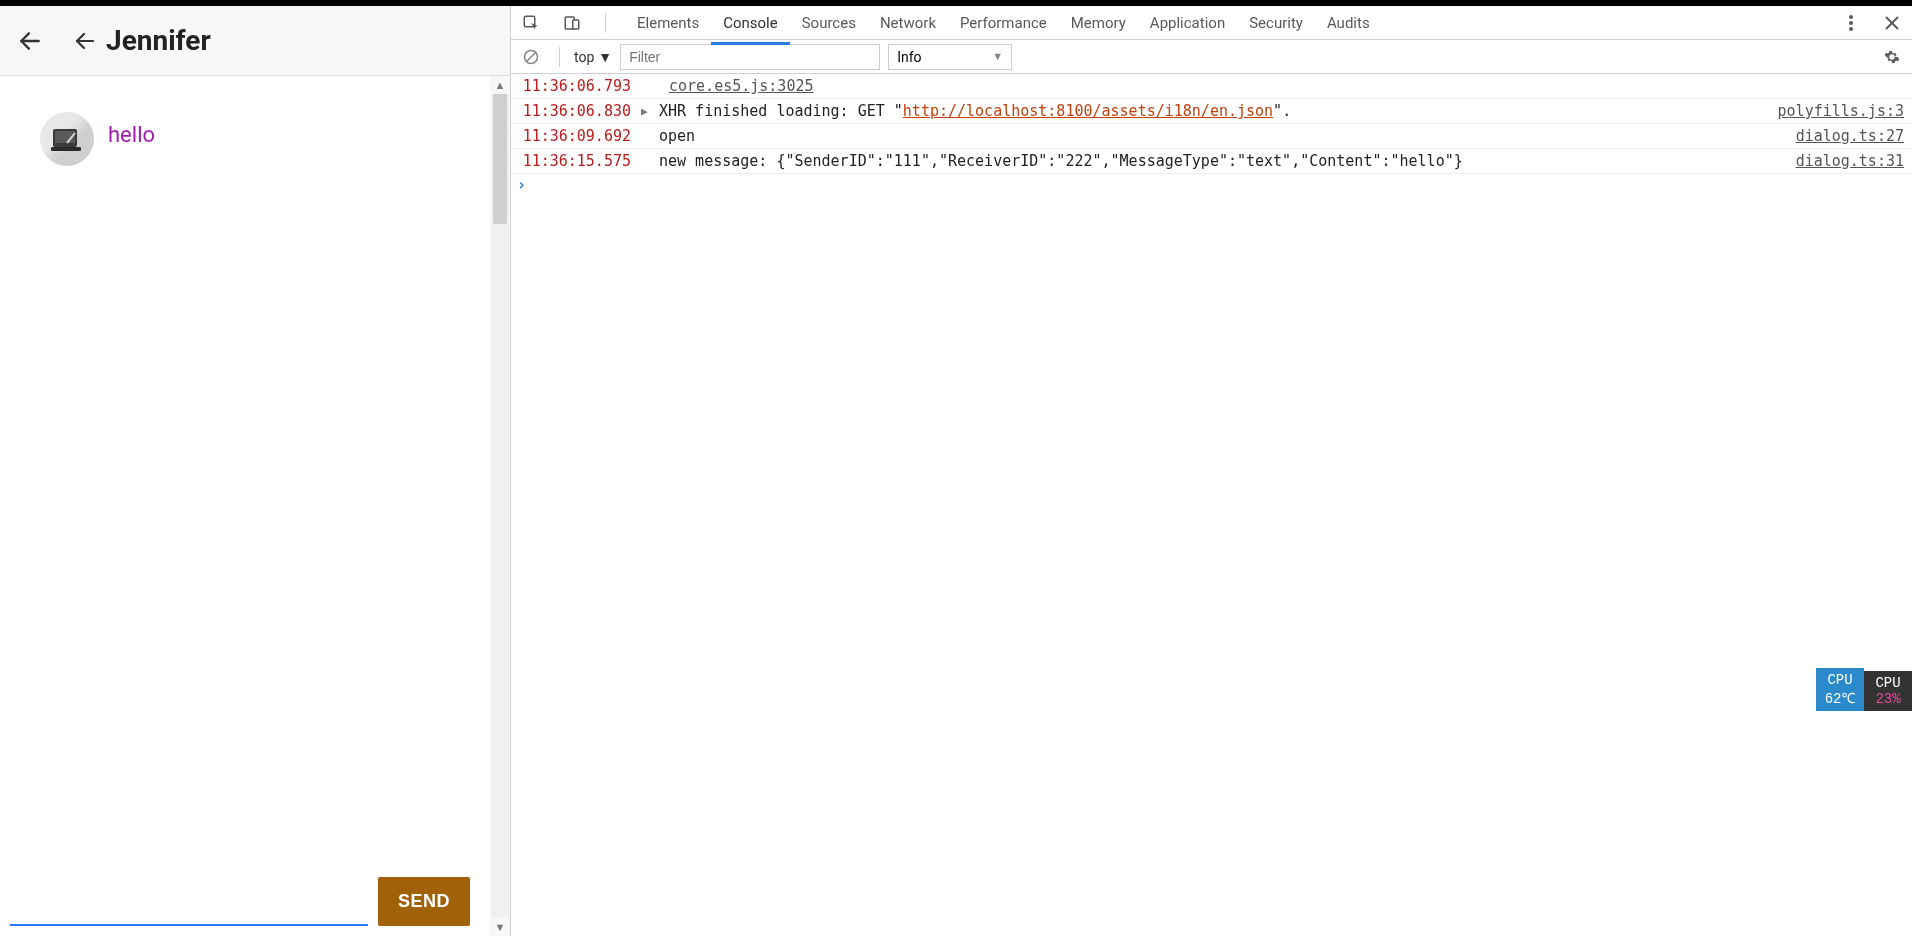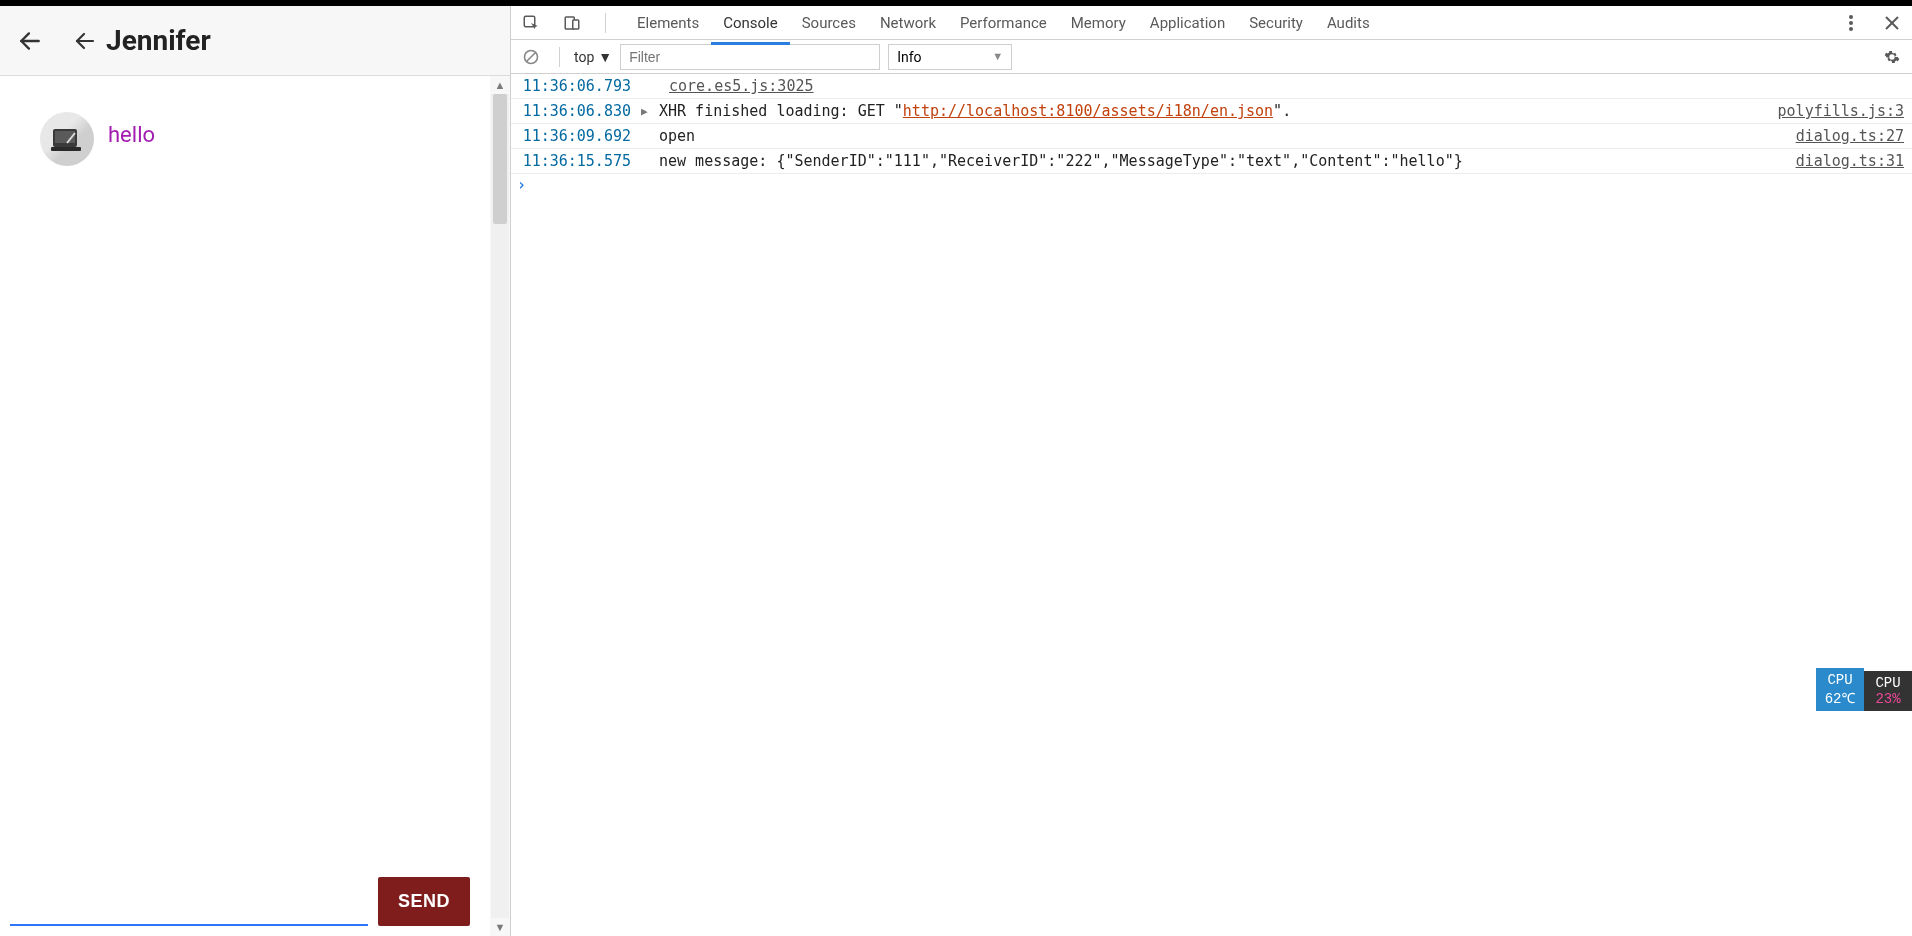--- a/index.html
+++ b/index.html
@@ -68,21 +68,21 @@
     position:absolute; left:0; right:30px; bottom:0;
     display:flex; align-items:flex-end; padding: 0 10px 10px 10px;
     gap:10px;
   }
   .compose-input {
     flex:1;
     border:none; border-bottom:2px solid #2f74ff;
     height:32px; font-size:16px; outline:none; background:transparent;
   }
   .send-btn {
-    background:#7f1d1d; color:#fff; border:none;
+    background:#a16207; color:#fff; border:none;
     padding:14px 20px; font-size:18px; font-weight:700; border-radius:2px;
     cursor:pointer; letter-spacing:.5px;
   }
 
   
   .devtools {
     flex:1; height:930px; background:#fff; display:flex; flex-direction:column;
     border-left:1px solid #cfcfcf;
   }
   .dt-tabs {
@@ -106,21 +106,21 @@
   }
   .level-sel{
     border:1px solid #cfcfcf;height:26px;width:124px;padding:0 8px;font-size:14px;display:flex;align-items:center;justify-content:space-between;cursor:pointer;
   }
   .gear{margin-left:auto;}
   .log-area{flex:1;overflow:auto;font-family:Consolas,Menlo,monospace;font-size:15px;}
   .log-row{
     display:flex;align-items:flex-start;border-bottom:1px solid #ececec;
     padding:3px 8px 3px 4px; gap:6px;
   }
-  .ts{color:#0369a1;min-width:120px;text-align:right;padding-right:4px;white-space:nowrap;}
+  .ts{color:#b91c1c;min-width:120px;text-align:right;padding-right:4px;white-space:nowrap;}
   .expander{width:12px;color:#777;cursor:pointer;font-size:11px;padding-top:3px;}
   .msg{flex:1;color:#222;white-space:pre-wrap;word-break:break-all;}
   .msg a{color:#c2410c;text-decoration:underline;}
   .src{color:#555;text-decoration:underline;cursor:pointer;white-space:nowrap;padding-left:10px;}
   .prompt-row{display:flex;align-items:center;padding:2px 6px;}
   .prompt{color:#2a7de1;font-weight:bold;font-family:Consolas,monospace;font-size:15px;padding-right:6px;}
   .prompt-input{border:none;outline:none;flex:1;font-family:Consolas,monospace;font-size:15px;}
 
   
   .cpu-widget{

